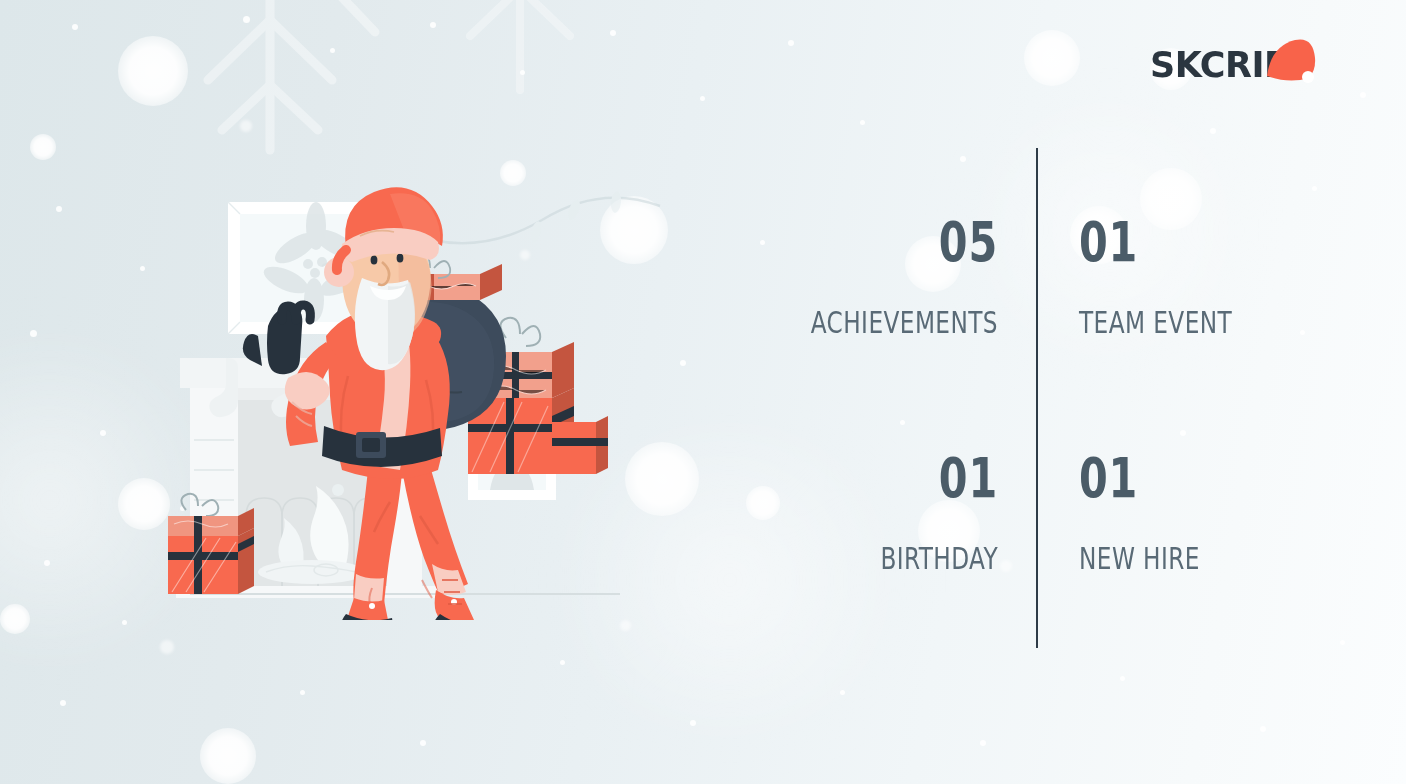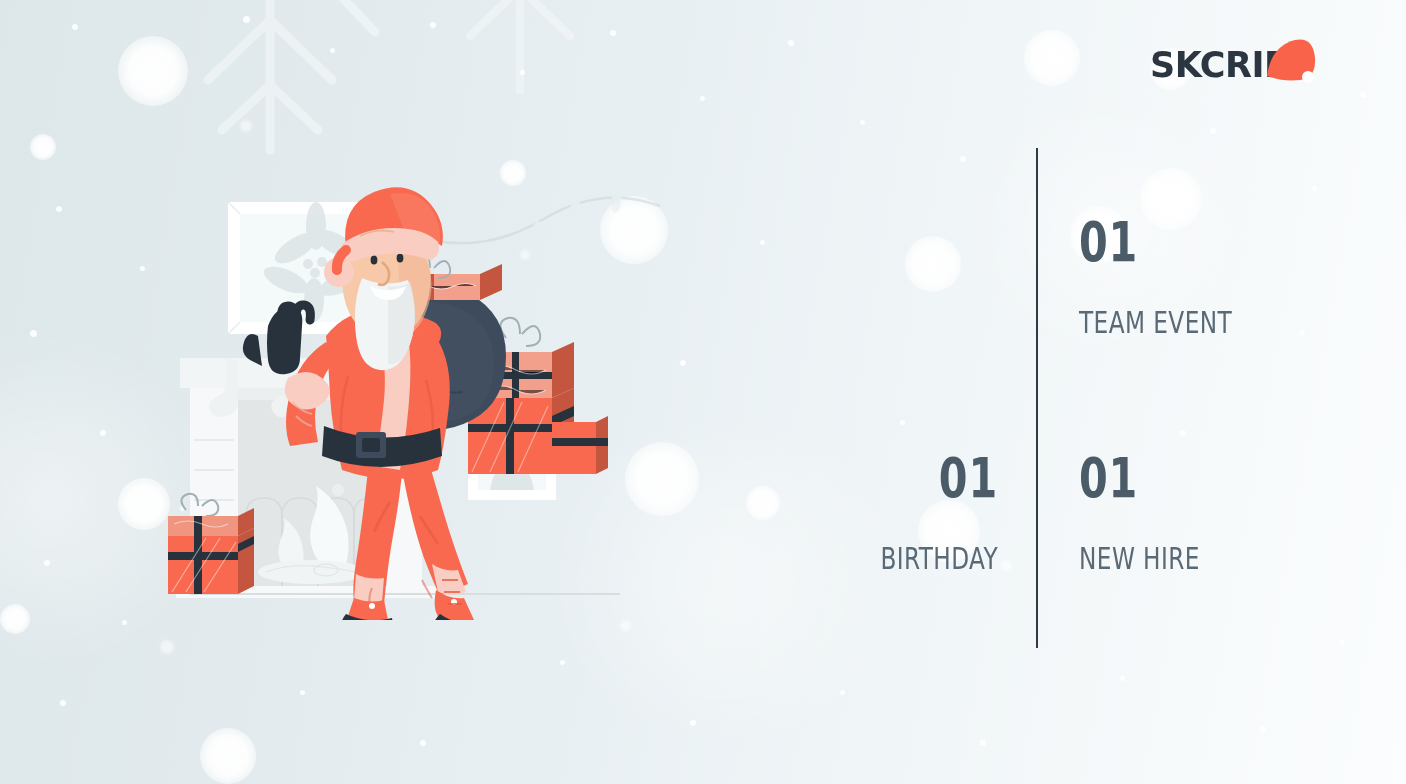--- a/index.html
+++ b/index.html
@@ -460,20 +460,24 @@
   <div id="logo">
     <div id="logo-word">SKCRIPT</div>
     <svg id="logo-hat" viewBox="0 0 56 48">
       <path d="M6 40 Q10 10 34 4 Q52 0 54 22 Q55 34 48 42 Q28 48 6 40 Z" fill="#f8634a"></path>
       <circle cx="47" cy="41" r="6" fill="#ffffff"></circle>
     </svg>
   </div>
 
   <div id="divider"></div>
 
+  <div class="stat left-col" id="stat-achievements">
+    <div class="stat-num">05</div>
+    <div class="stat-label">ACHIEVEMENTS</div>
+  </div>
 
   <div class="stat right-col" id="stat-teamevent">
     <div class="stat-num">01</div>
     <div class="stat-label">TEAM EVENT</div>
   </div>
 
   <div class="stat left-col" id="stat-birthday">
     <div class="stat-num">01</div>
     <div class="stat-label">BIRTHDAY</div>
   </div>

